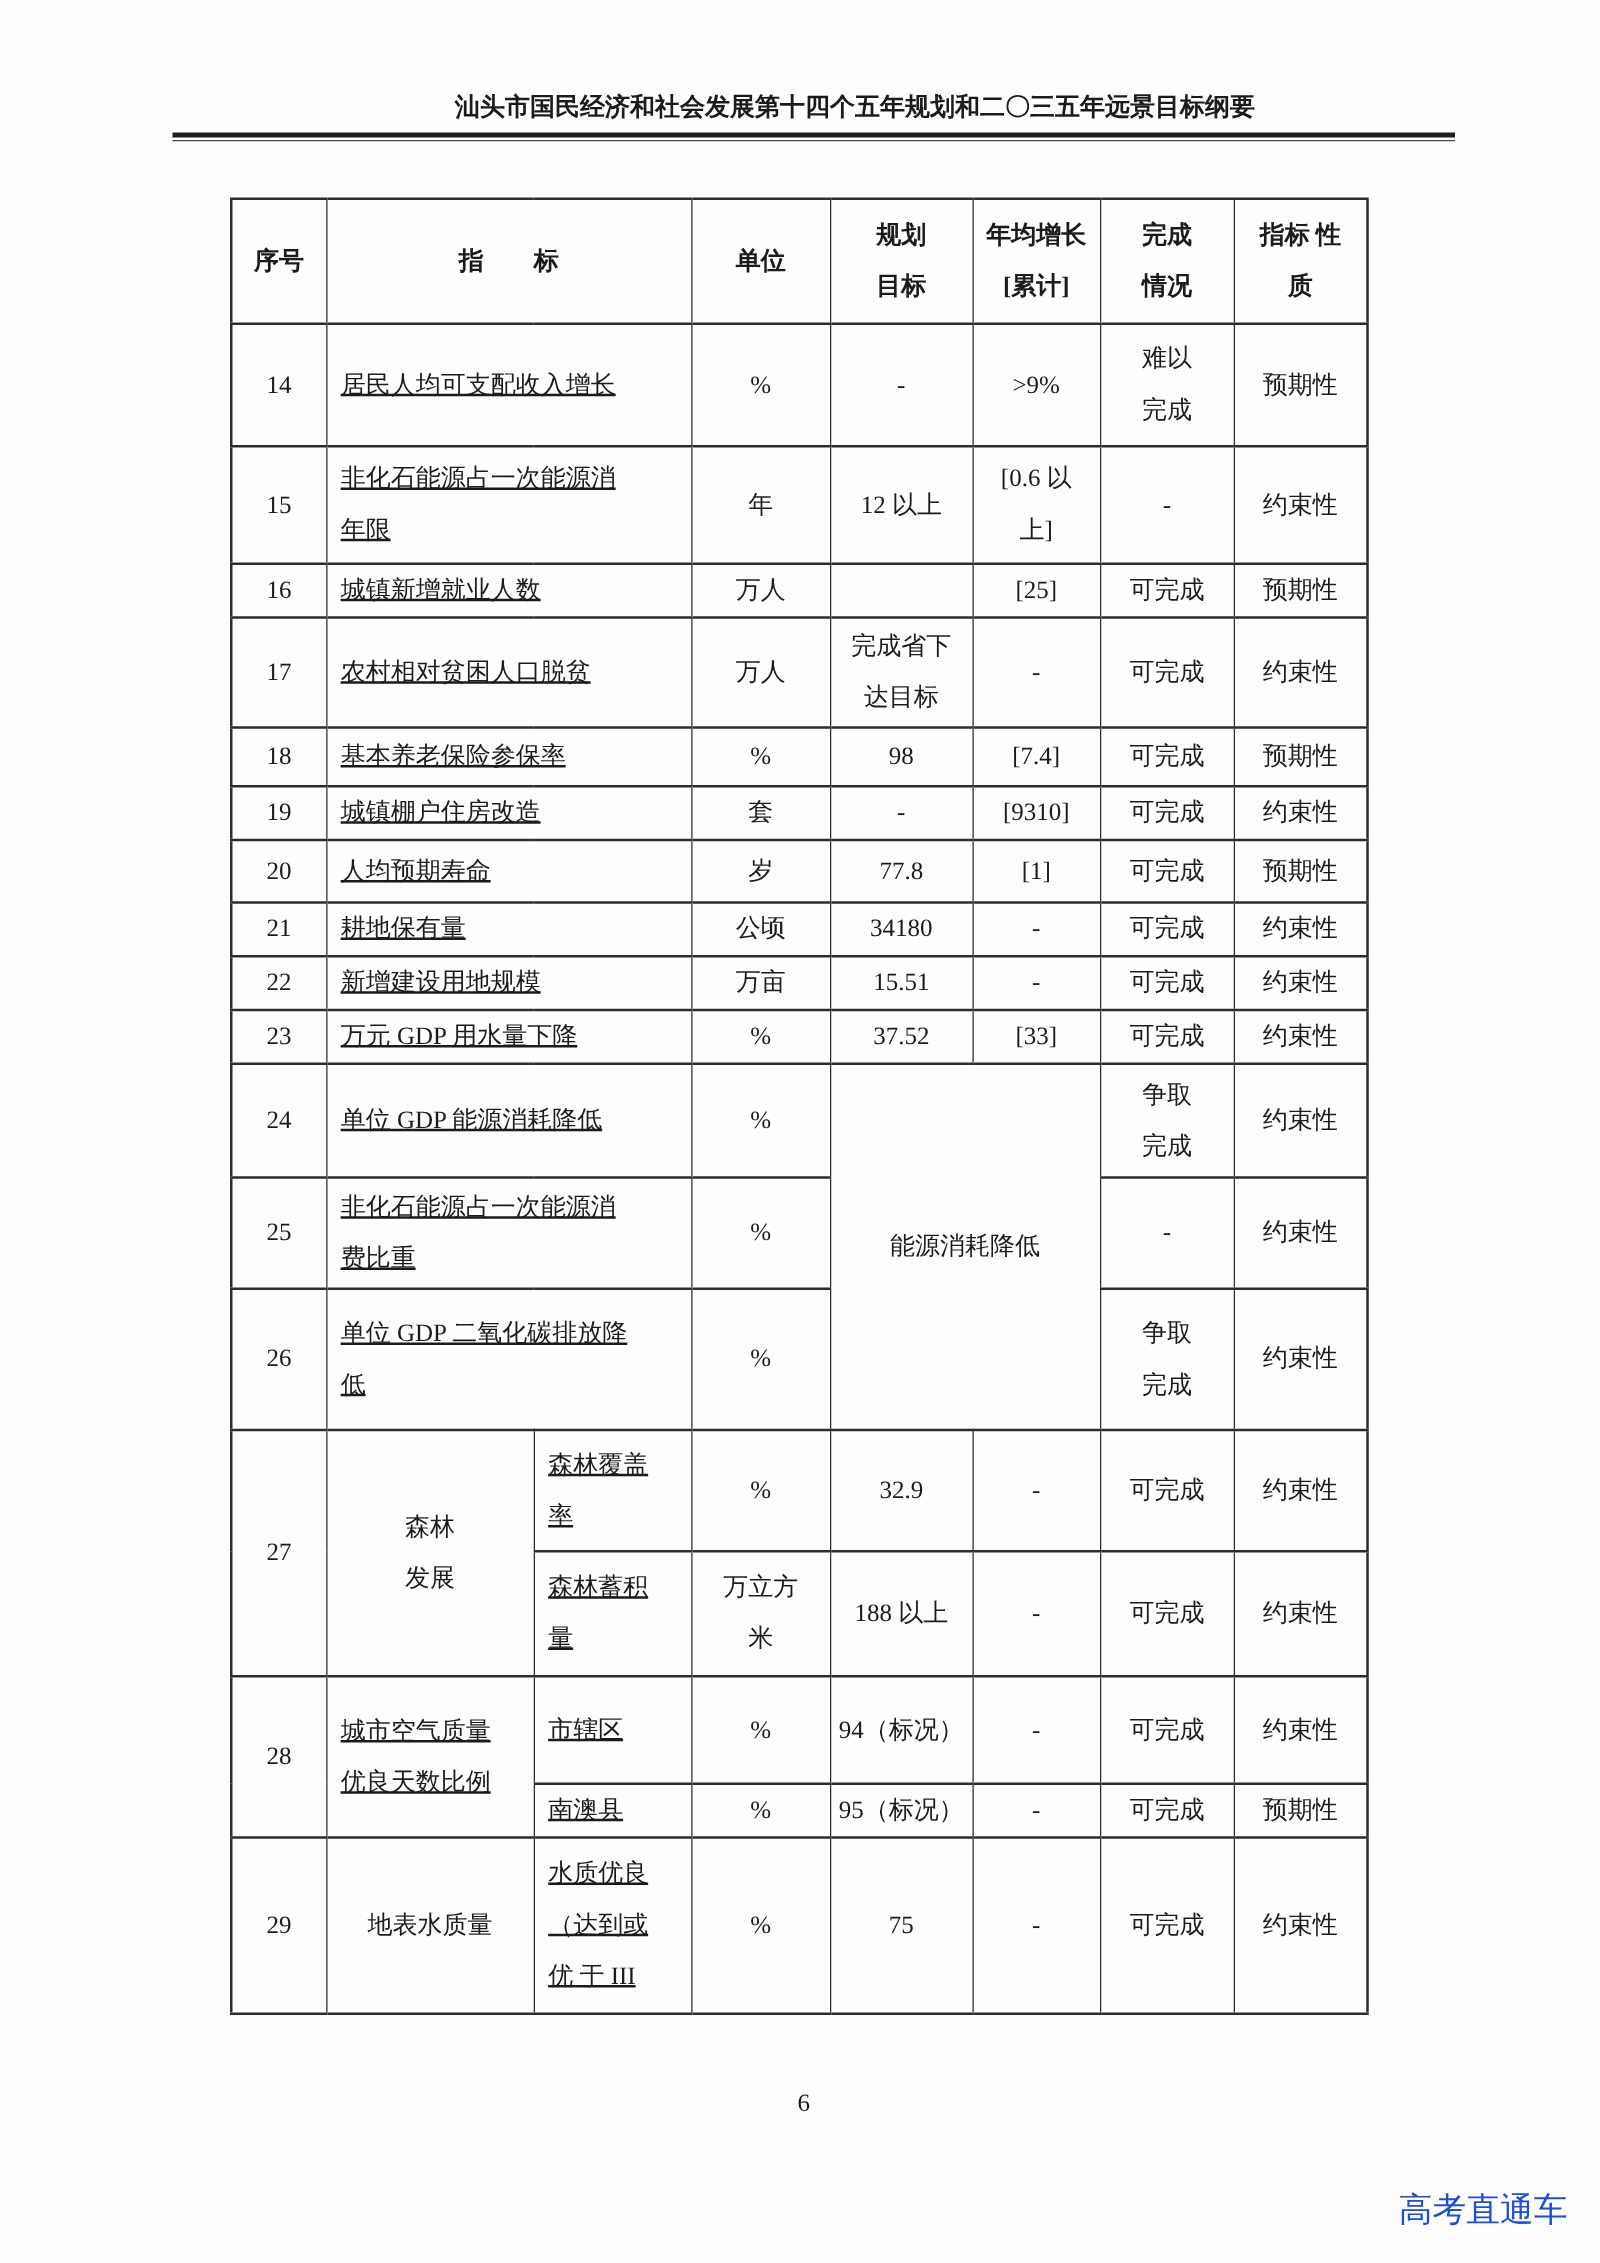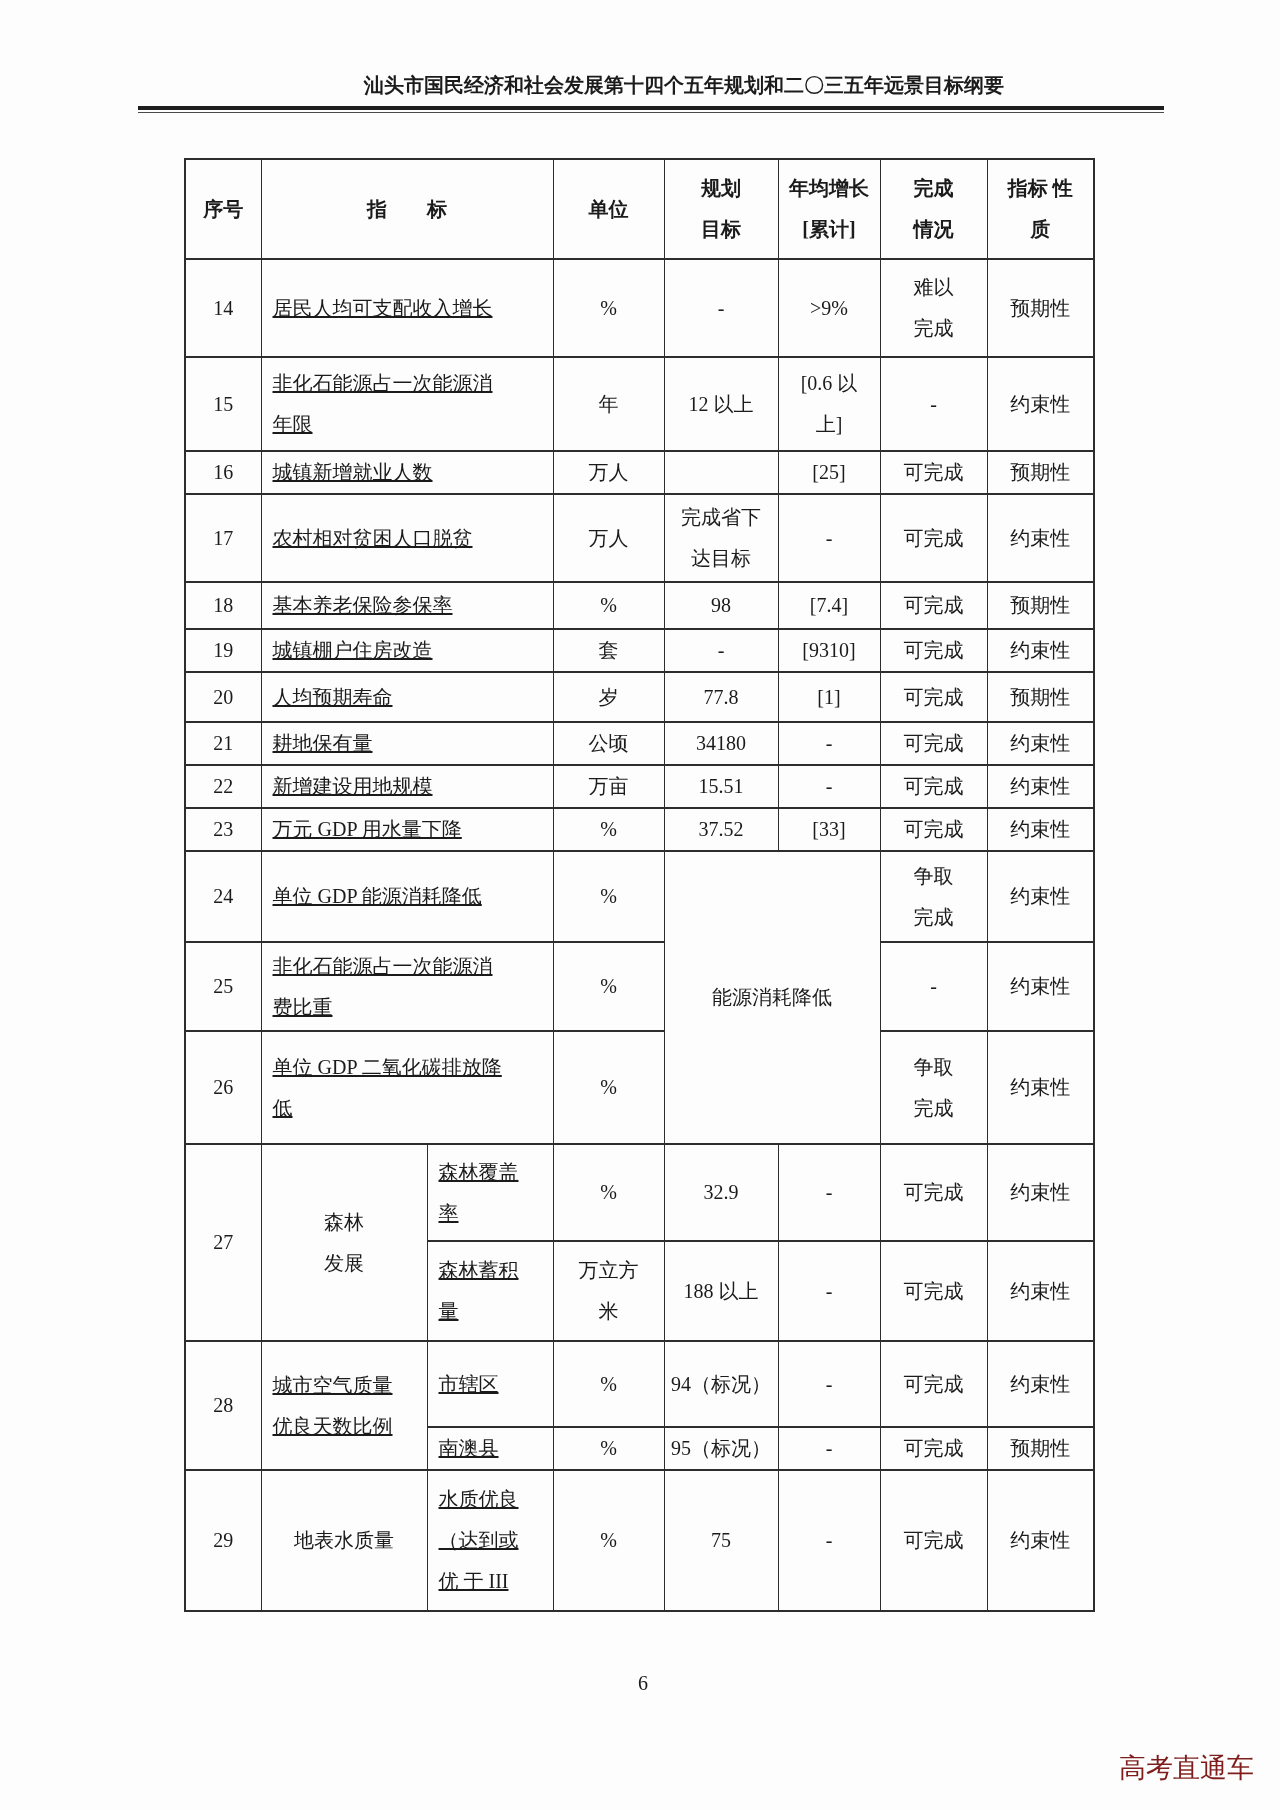--- a/index.html
+++ b/index.html
@@ -35,21 +35,21 @@
   tr.h44{height:28px}tr.h49{height:47px}tr.h50{height:50px}tr.h51{height:36px}
   tr.h54{height:43px}tr.h86{height:86px}tr.h88{height:88px}tr.h89{height:89px}
   tr.h91{height:91px}tr.h94{height:94px}tr.h97{height:97px}tr.h98{height:98px}
   tr.h100{height:100px}tr.h113{height:113px}tr.h141{height:141px}
   .page-num{
     position:absolute;top:1672px;left:0;width:1286px;
     text-align:center;font-size:20px;
   }
   .watermark{
     position:absolute;top:1750px;right:26px;
-    font-size:27px;color:#7f1d1d;
+    font-size:27px;color:#1d4ed8;
     font-family:"Liberation Sans","DejaVu Sans",sans-serif;
   }
 </style>
 </head>
 <body>
 
 <div class="doc-title">汕头市国民经济和社会发展第十四个五年规划和二〇三五年远景目标纲要</div>
 <div class="header-rule"></div>
 
 <table class="main">

